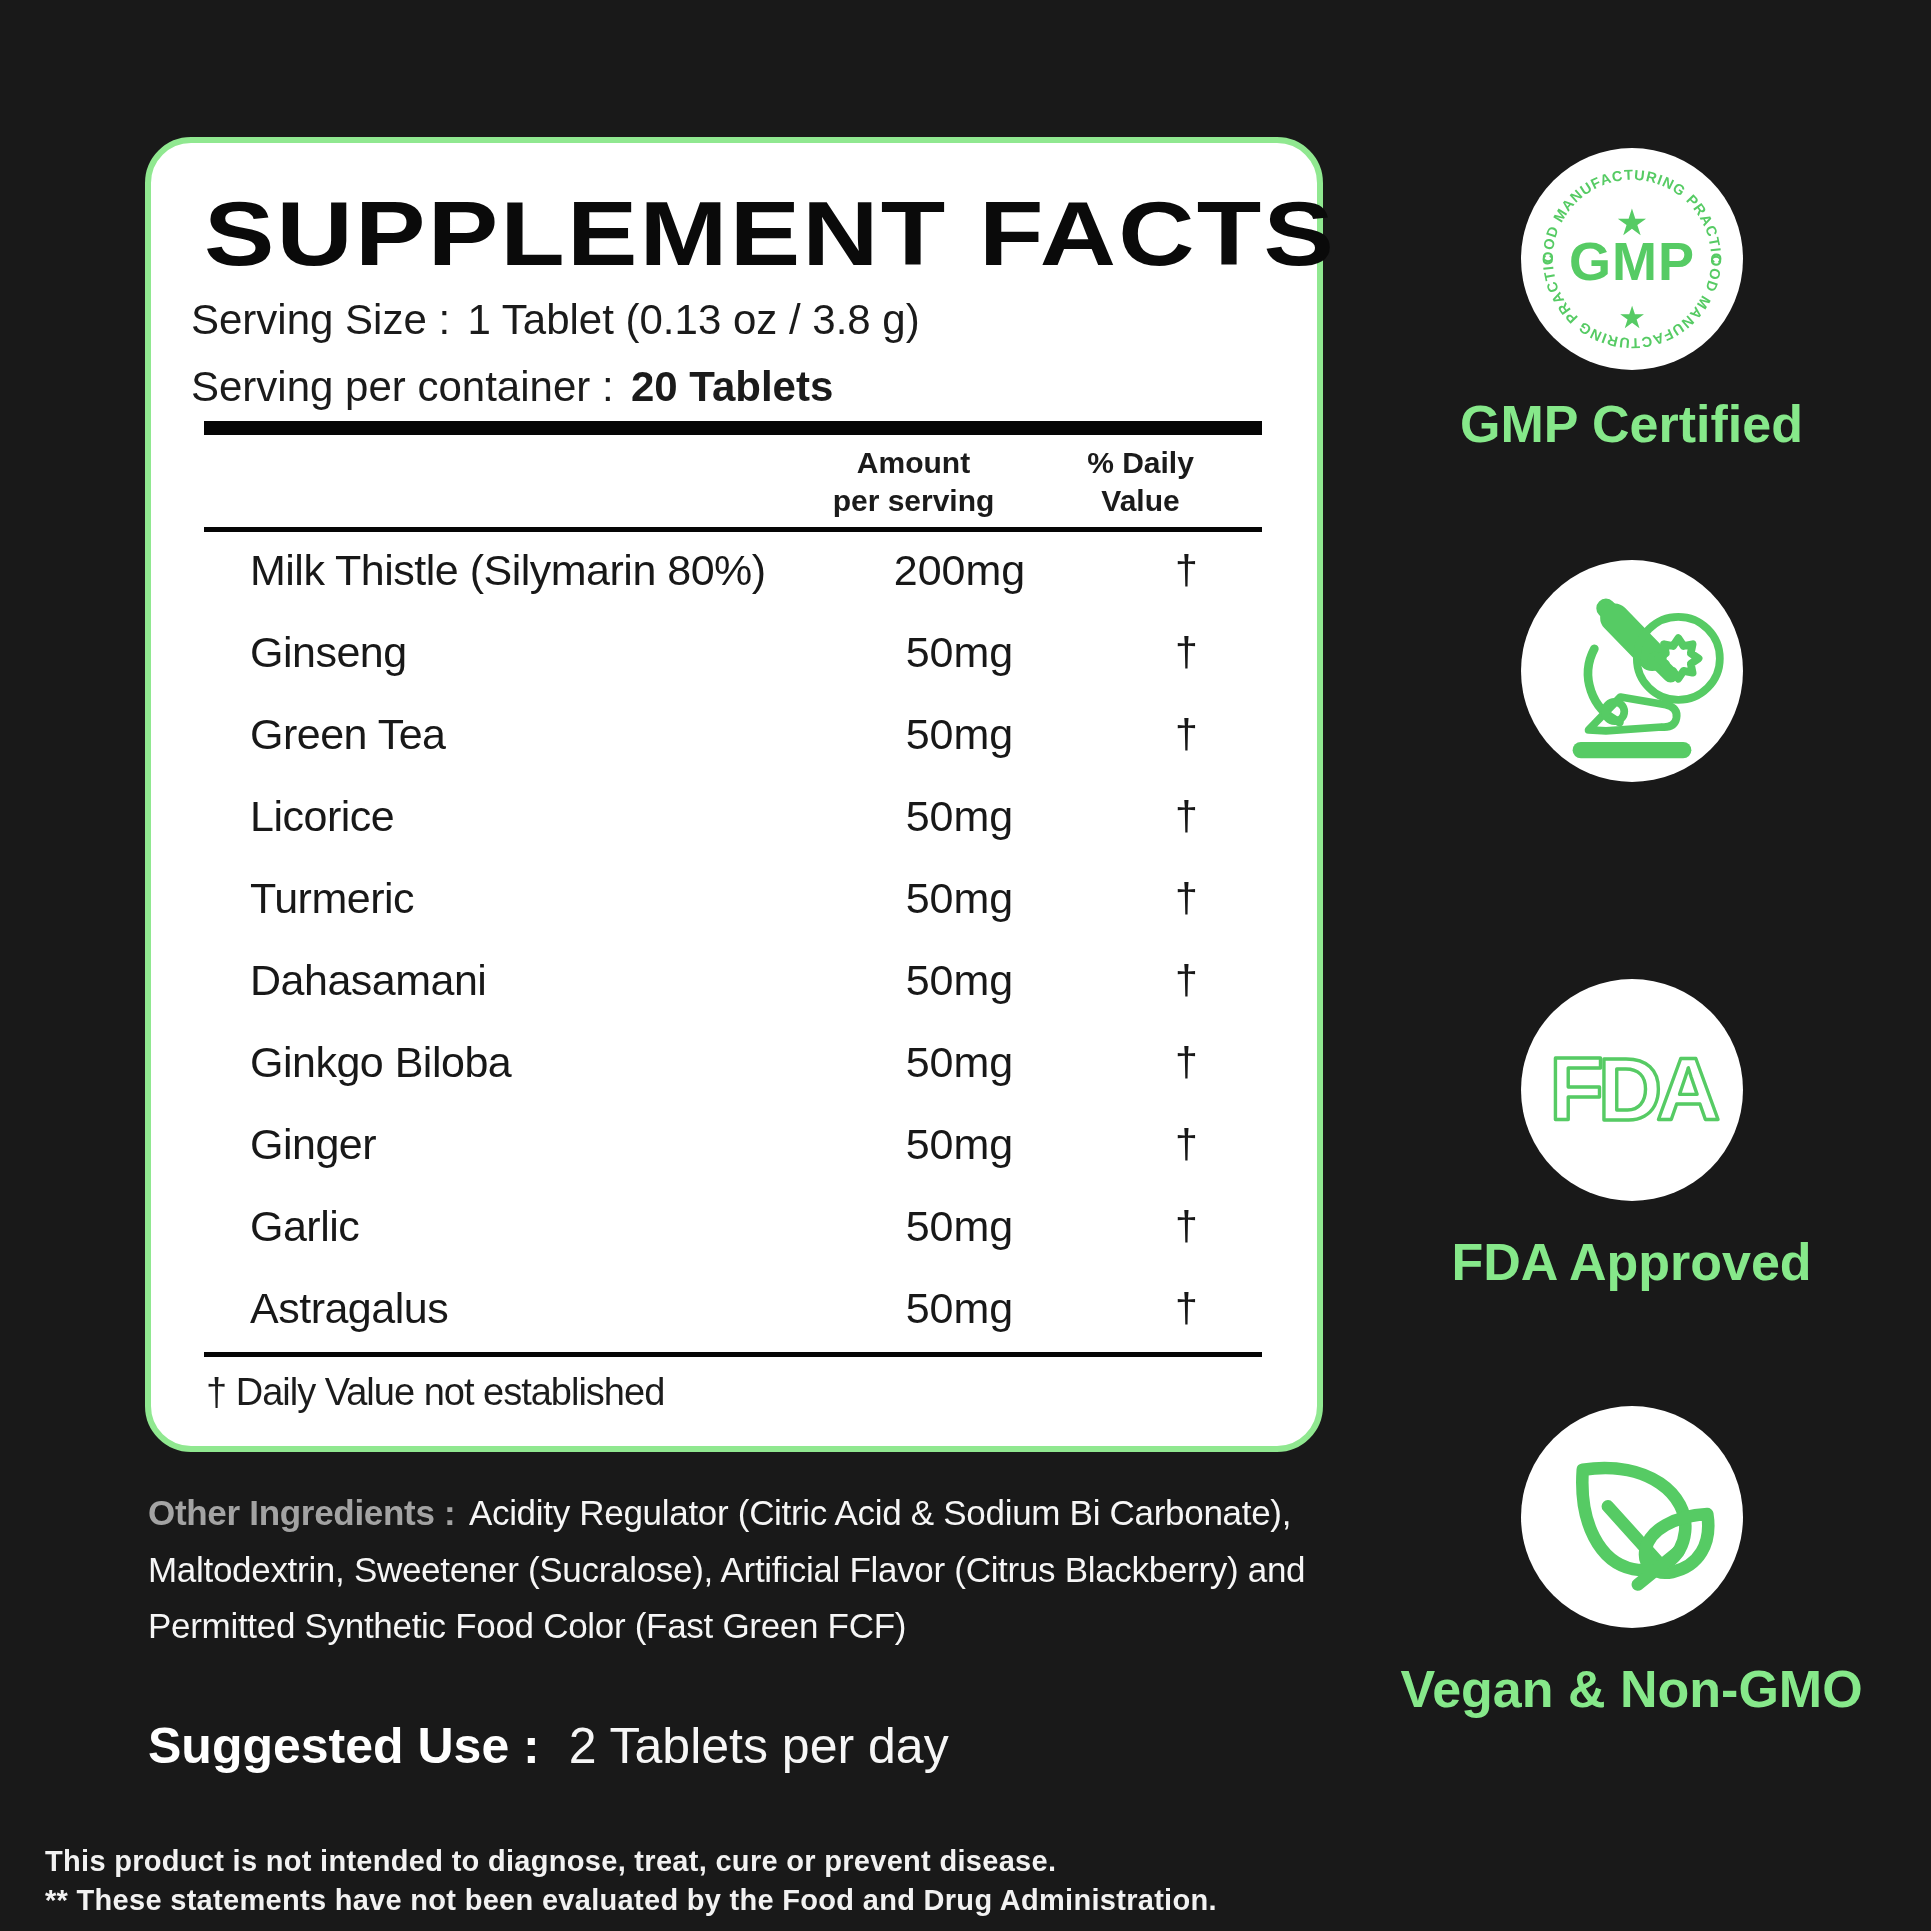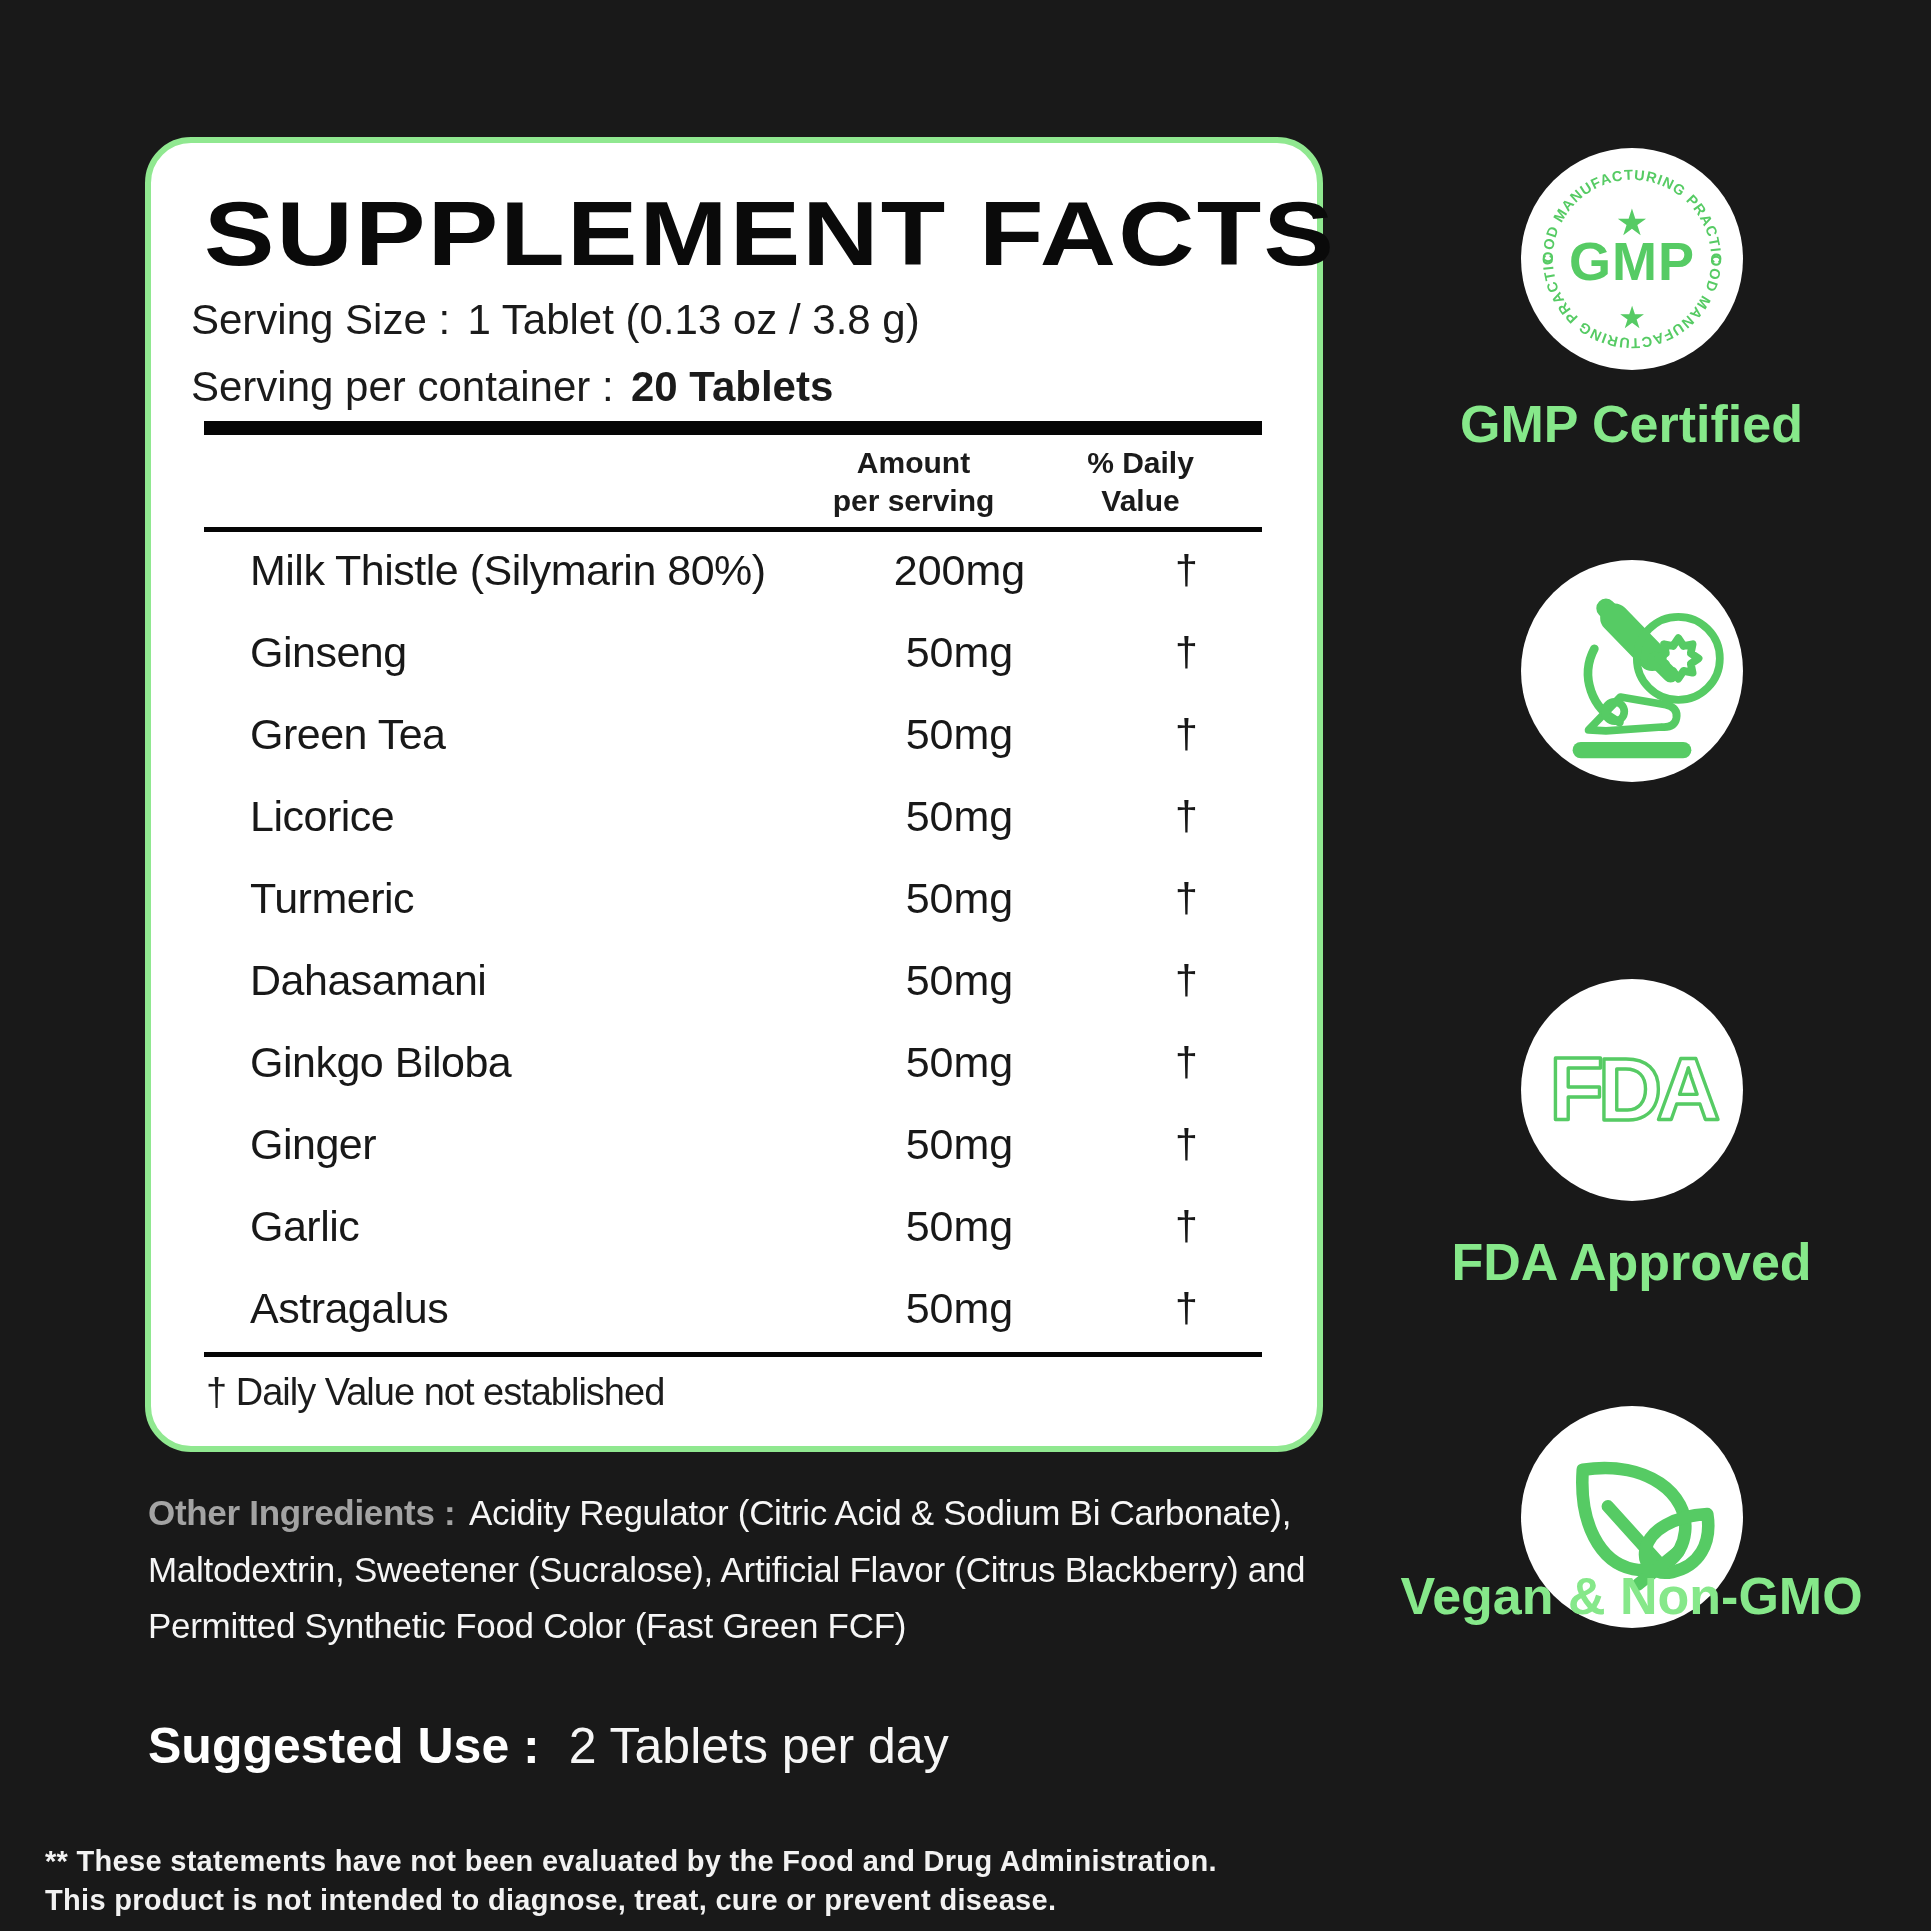--- a/index.html
+++ b/index.html
@@ -91,21 +91,21 @@
     position:absolute;left:121px;width:222px;height:222px;border-radius:50%;
     background:#ffffff;display:flex;align-items:center;justify-content:center;
   }
   .badge-label{
     position:absolute;left:0;width:463px;text-align:center;
     font-size:52px;font-weight:600;color:var(--accent-label);white-space:nowrap;
   }
   .bc-gmp{top:148px;}   .bl-gmp{top:394px;}
   .bc-lab{top:560px;}   .bl-lab{top:809px;}
   .bc-fda{top:979px;}  .bl-fda{top:1232px;}
-  .bc-vegan{top:1406px;}.bl-vegan{top:1566px;}
+  .bc-vegan{top:1406px;}.bl-vegan{top:1659px;}
 
   svg{display:block;}
   svg text{font-family:"Liberation Sans","DejaVu Sans",sans-serif;}
   .icon-stroke{stroke:var(--accent-icon);fill:none;stroke-linecap:round;stroke-linejoin:round;}
   .icon-fill{fill:var(--accent-icon);}
 </style>
 </head>
 <body>
 
 <div class="stage">
@@ -196,22 +196,22 @@
 
   <p class="other-ingredients">
     <span class="label">Other Ingredients :</span><span>Acidity Regulator (Citric Acid &amp; Sodium Bi Carbonate), Maltodextrin, Sweetener (Sucralose), Artificial Flavor (Citrus Blackberry) and Permitted Synthetic Food Color (Fast Green FCF)</span>
   </p>
 
   <p class="suggested-use">
     <span class="label">Suggested Use :</span><span>2 Tablets per day</span>
   </p>
 
   <div class="disclaimer">
+    <div>This product is not intended to diagnose, treat, cure or prevent disease.</div>
     <div>** These statements have not been evaluated by the Food and Drug Administration.</div>
-    <div>This product is not intended to diagnose, treat, cure or prevent disease.</div>
   </div>
 
   <div class="badges">
 
     <div class="badge-circle bc-gmp">
       <svg width="222" height="222" viewBox="0 0 230 230">
         <defs>
           <path id="gmpArc" d="M 33,115 A 82,82 0 0 1 197,115"></path>
         </defs>
         <text font-size="15" font-weight="700" letter-spacing="1" class="icon-fill">

